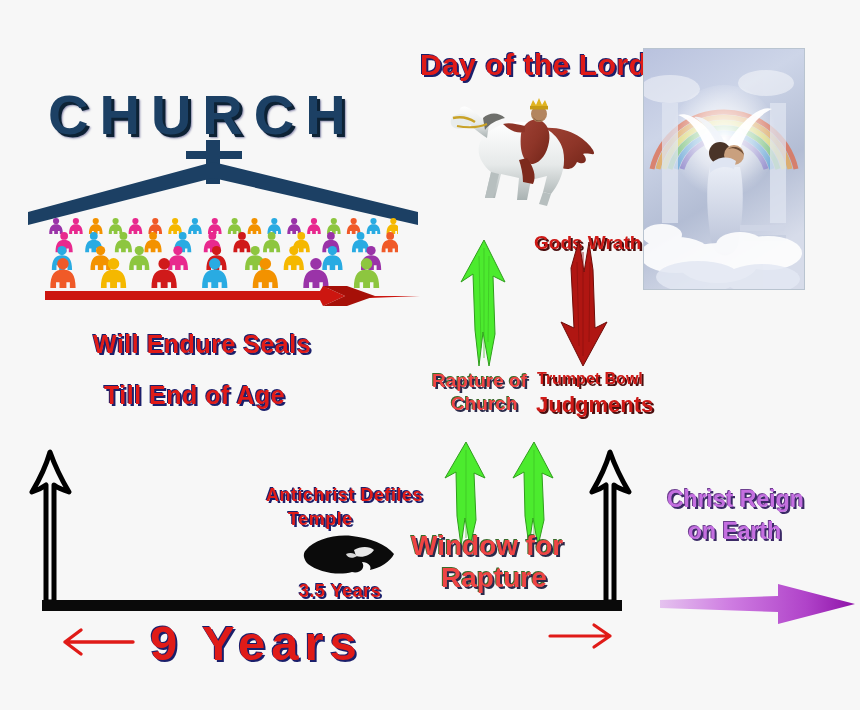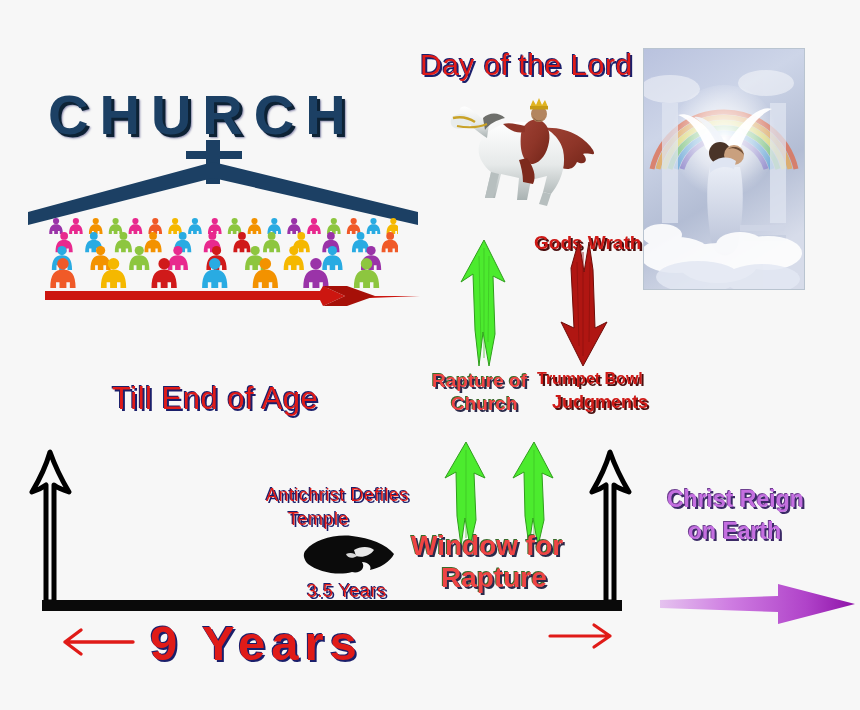--- a/index.html
+++ b/index.html
@@ -9,21 +9,21 @@
     font-family:"Liberation Sans", sans-serif;
     overflow:hidden;
     position:relative;
   }
   #stage{position:relative;width:860px;height:710px;}
   .abs{position:absolute;}
 
   
   .redtext{
     color:#e01b18;
-    font-weight:normal;
+    font-weight:bold;
     font-family:"Liberation Sans", sans-serif;
     text-shadow:2px 2px 0 #1b1f6b, -1px -1px 0 #1b1f6b;
     white-space:nowrap;
     letter-spacing:.5px;
   }
   .greentext{
     color:#ef4444;
     font-weight:bold;
     font-family:"Liberation Sans", sans-serif;
     text-shadow:2px 2px 0 #2a2a4a, -1px -1px 0 #3a6b2a;
@@ -177,21 +177,22 @@
   </div>
 
   <div class="abs" id="red-long-arrow">
     <svg width="375" height="24" viewBox="0 0 375 24">
       <polygon points="0,6 275,6 278,1 300,11 278,21 275,15 0,15" fill="#cc1610"></polygon>
       <polygon points="300,11 375,11 300,14" fill="#cc1610"></polygon>
       <polygon points="278,1 302,1 330,11 302,21 278,21 300,11" fill="#a61008"></polygon>
     </svg>
   </div>
 
-  <div class="abs redtext" style="left:104px;top:381px;font-size:31px;margin-left:8px;">Till End of Age</div>
+  <div class="abs redtext" style="left:93px;top:330px;font-size:25px;">Will Endure Seals</div>
+  <div class="abs redtext" style="left:104px;top:381px;font-size:25px;">Till End of Age</div>
 
   <div class="abs redtext" style="left:420px;top:48px;font-size:30px;">Day of the Lord</div>
 
   <div class="abs" style="left:447px;top:88px;width:160px;height:130px;">
     <svg width="160" height="130" viewBox="0 0 160 130">
       <defs>
         <linearGradient id="hrs" x1="0" y1="0" x2="0" y2="1">
           <stop offset="0%" stop-color="#ffffff"></stop>
           <stop offset="55%" stop-color="#e6e9e9"></stop>
           <stop offset="100%" stop-color="#a9b2b2"></stop>
@@ -248,21 +249,21 @@
       <path d="M26 128 L4 84 L17 90 L14 30 L22 2 L27 34 L32 4 L36 32 L38 90 L50 84 Z" fill="#b01612" stroke="#6e0c08" stroke-width="1"></path>
       <path d="M26 14 L26 118" stroke="#8f1210" stroke-width="1.2" opacity=".7"></path>
       <path d="M20 24 L22 108 M33 24 L32 104" stroke="#6e0c08" stroke-width=".8" opacity=".5"></path>
     </svg>
   </div>
 
   <div class="abs greentext" style="left:432px;top:370px;font-size:19px;">Rapture of</div>
   <div class="abs greentext" style="left:451px;top:393px;font-size:19px;">Church</div>
 
   <div class="abs darkred" style="left:537px;top:370px;font-size:16px;text-align:center;">Trumpet Bowl</div>
-  <div class="abs darkred" style="left:552px;top:392px;font-size:18px;">Judgments</div>
+  <div class="abs darkred" style="left:536px;top:392px;font-size:22px;">Judgments</div>
 
   <div class="abs" id="heaven-pic">
     <svg width="160" height="240" viewBox="0 0 160 240" preserveAspectRatio="none">
       <defs>
         <linearGradient id="skyg" x1="0" y1="0" x2="0.4" y2="1">
           <stop offset="0%" stop-color="#b9c2de"></stop>
           <stop offset="35%" stop-color="#cdd5e8"></stop>
           <stop offset="70%" stop-color="#b3bdd4"></stop>
           <stop offset="100%" stop-color="#d7dcea"></stop>
         </linearGradient>
@@ -340,21 +341,21 @@
 
   <div class="abs" id="temple-hand">
     <svg width="98" height="44" viewBox="0 0 98 44">
       <path d="M6 16 C14 6 34 0 52 2 C70 4 86 10 94 20 C90 28 80 34 70 36 C72 32 68 28 62 28 C66 34 60 40 52 38 C38 42 18 38 8 30 C4 26 2 20 6 16 Z" fill="#0b0b0b"></path>
       <path d="M54 16 C60 12 70 12 74 16 C70 22 62 24 56 22 Z" fill="#e8e8e8"></path>
       <path d="M46 20 C50 18 55 19 57 22 C53 25 47 24 46 20 Z" fill="#d8d8d8"></path>
       <path d="M66 26 C72 26 78 28 80 32 C74 34 68 32 66 26 Z" fill="#0b0b0b"></path>
     </svg>
   </div>
 
-  <div class="abs redtext" style="left:299px;top:581px;font-size:18px;margin-left:8px;">3.5 Years</div>
+  <div class="abs redtext" style="left:299px;top:581px;font-size:18px;">3.5 Years</div>
 
   <div class="abs" style="left:440px;top:440px;width:52px;height:110px;">
     <svg width="52" height="110" viewBox="0 0 52 110">
       <path d="M26 2 L45 38 L34 33 L36 80 L30 106 L25 78 L21 106 L17 76 L16 32 L5 38 Z" fill="#4ceb2e" stroke="#2f9e1c" stroke-width="1"></path>
       <path d="M26 10 L26 98" stroke="#3dbf24" stroke-width="1.2" opacity=".6"></path>
     </svg>
   </div>
   <div class="abs" style="left:508px;top:440px;width:52px;height:110px;">
     <svg width="52" height="110" viewBox="0 0 52 110">
       <path d="M26 2 L45 38 L34 33 L36 80 L30 106 L25 78 L21 106 L17 76 L16 32 L5 38 Z" fill="#4ceb2e" stroke="#2f9e1c" stroke-width="1"></path>

